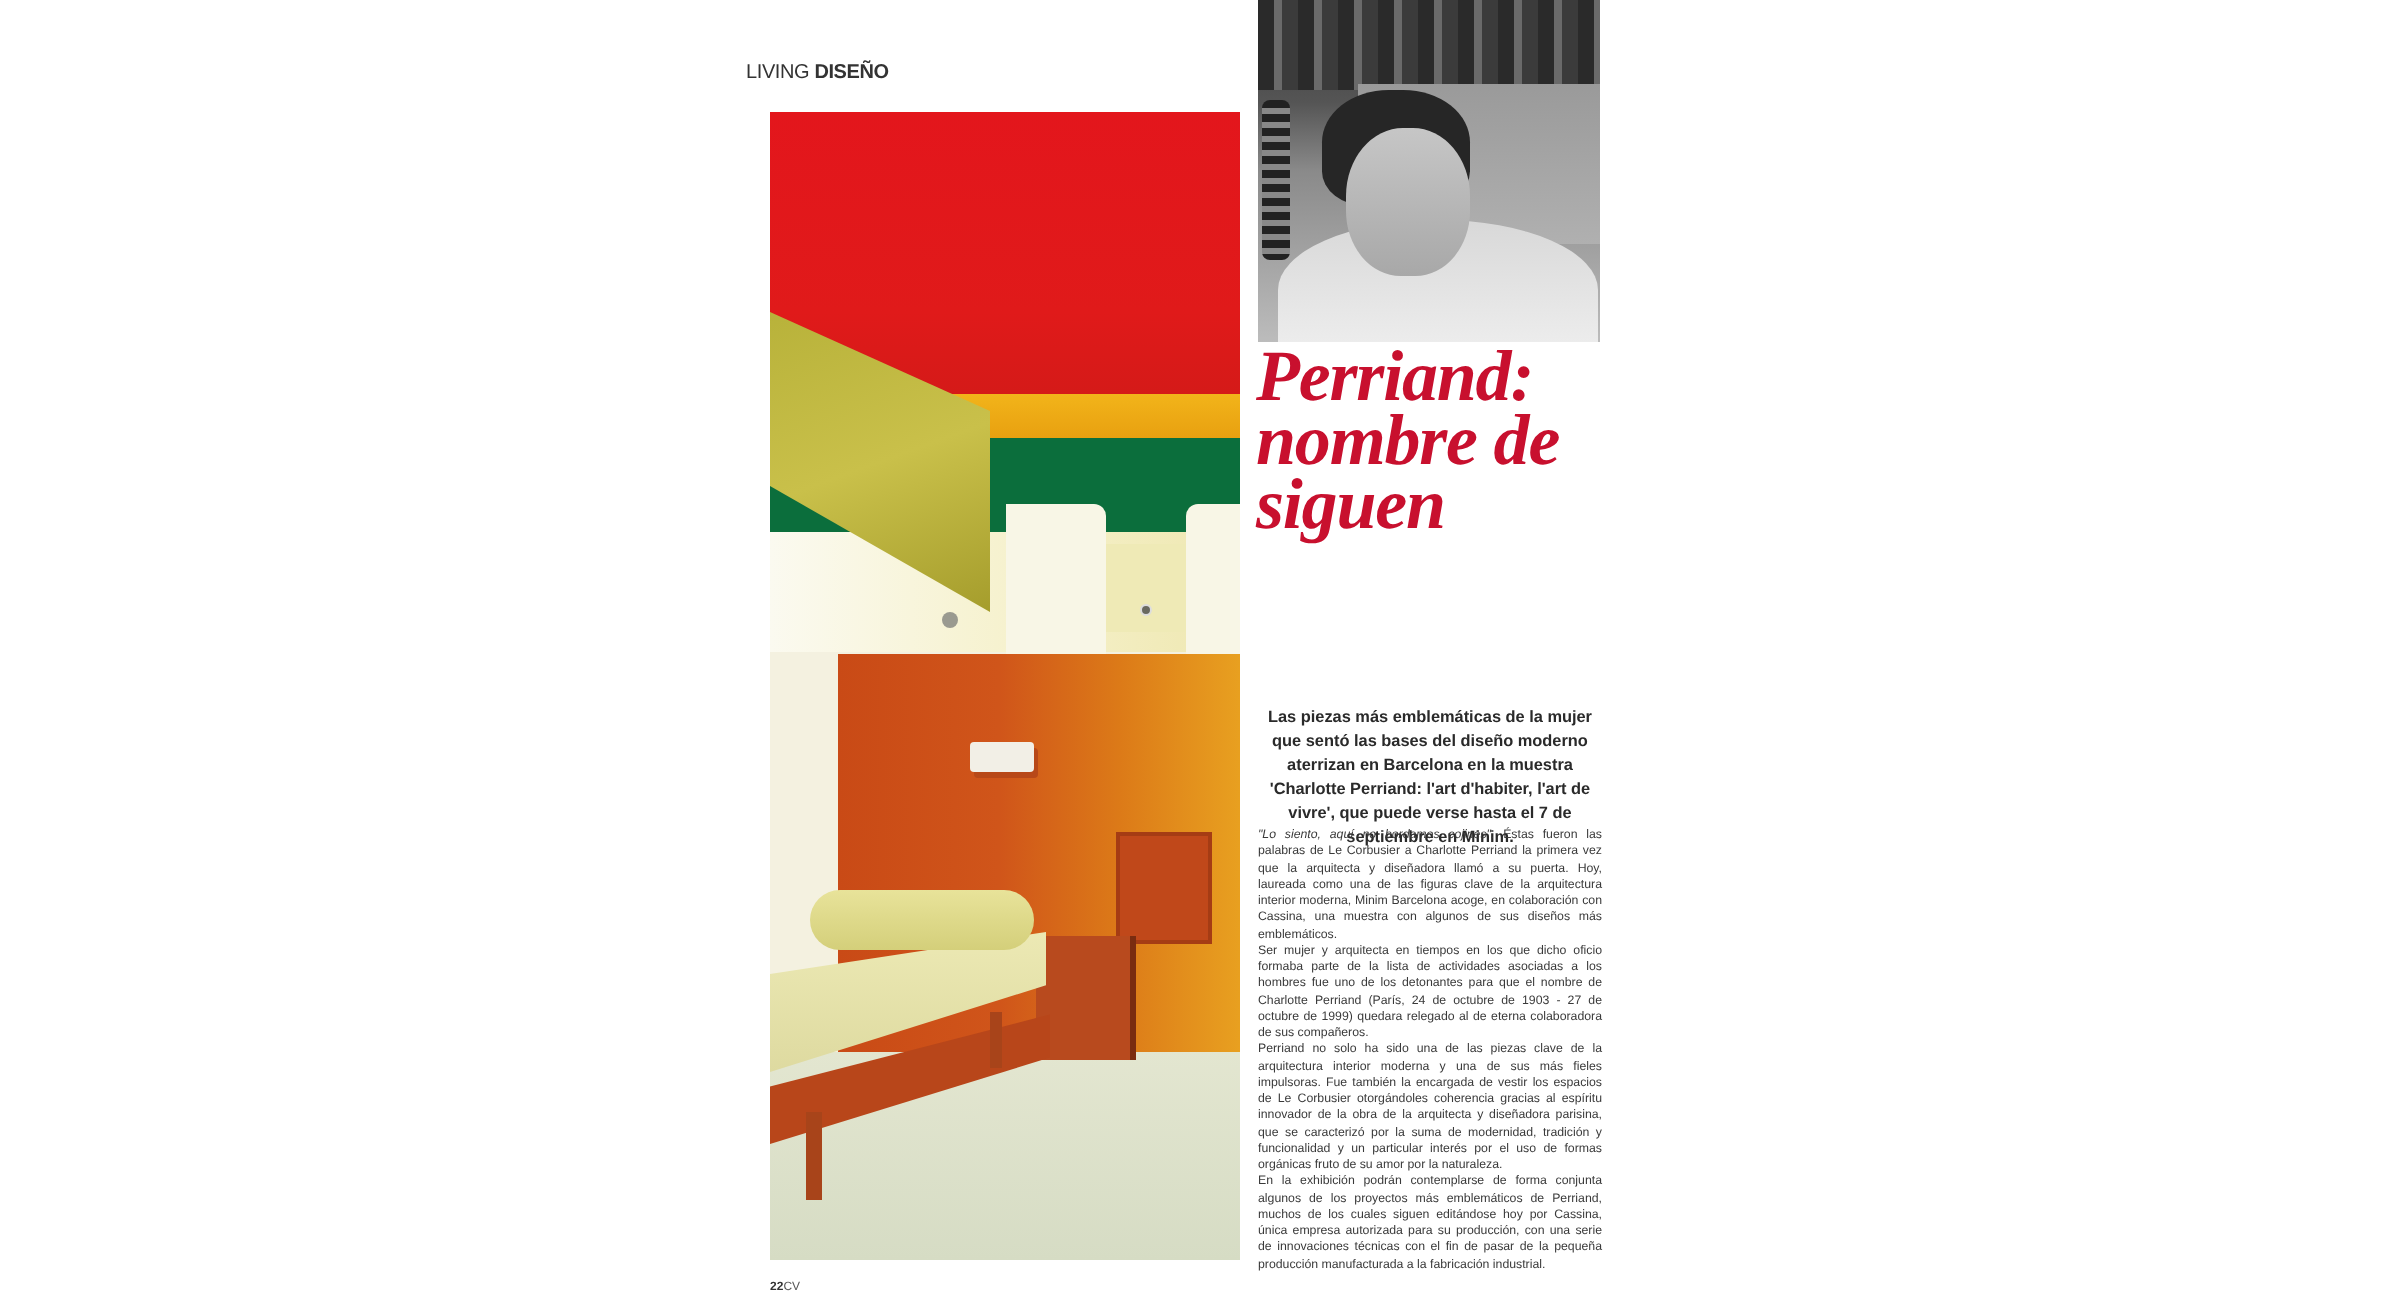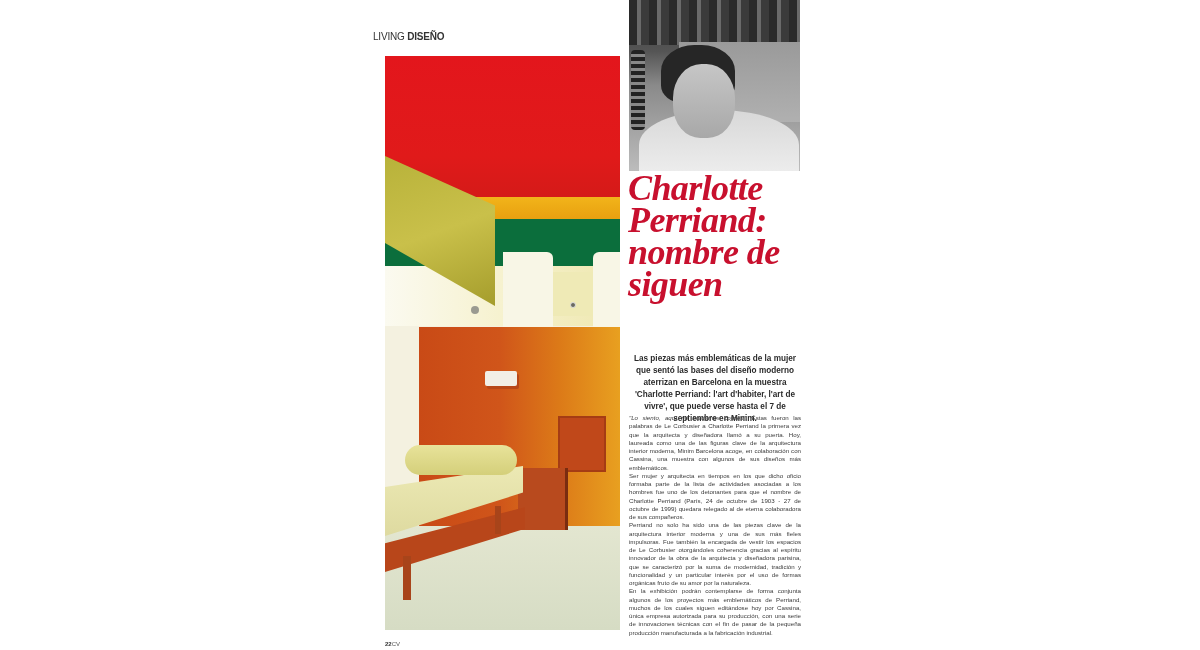--- a/index.html
+++ b/index.html
@@ -89,21 +89,20 @@
 <div class="portrait">
   <div class="bg-top"></div>
   <div class="bg-board"></div>
   <div class="chain"></div>
   <div class="jacket"></div>
   <div class="hair"></div>
   <div class="face"></div>
 </div>
 
 <h1 class="headline">
-  <span>Charlotte</span>
   <span>Perriand:</span>
   <span>nombre de</span>
   <span>siguen</span>
 </h1>
 
 <p class="standfirst">Las piezas más emblemáticas de la mujer que sentó las bases del diseño moderno aterrizan en Barcelona en la muestra 'Charlotte Perriand: l'art d'habiter, l'art de vivre', que puede verse hasta el 7 de septiembre en Minim.</p>
 
 <div class="body-text">
   <p><em>"Lo siento, aquí no bordamos cojines".</em><span> Éstas fueron las palabras de Le Corbusier a Charlotte Perriand la primera vez que la arquitecta y diseñadora llamó a su puerta. Hoy, laureada como una de las figuras clave de la arquitectura interior moderna, Minim Barcelona acoge, en colaboración con Cassina, una muestra con algunos de sus diseños más emblemáticos.</span></p>
   <p>Ser mujer y arquitecta en tiempos en los que dicho oficio formaba parte de la lista de actividades asociadas a los hombres fue uno de los detonantes para que el nombre de Charlotte Perriand (París, 24 de octubre de 1903 - 27 de octubre de 1999) quedara relegado al de eterna colaboradora de sus compañeros.</p>

